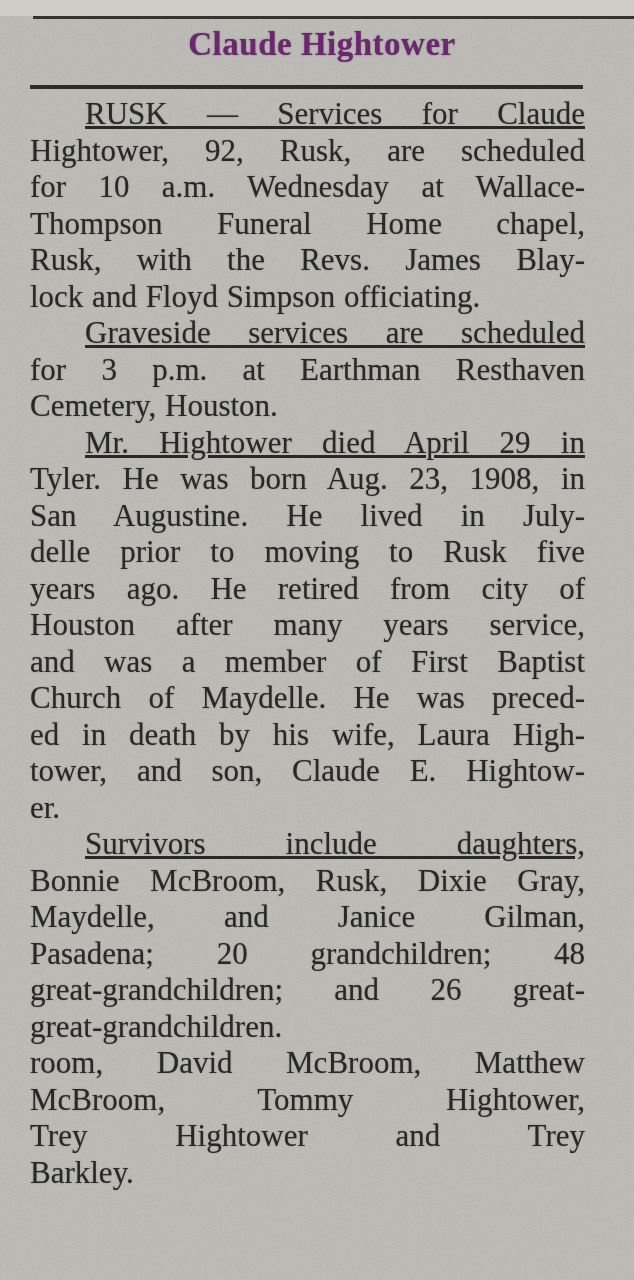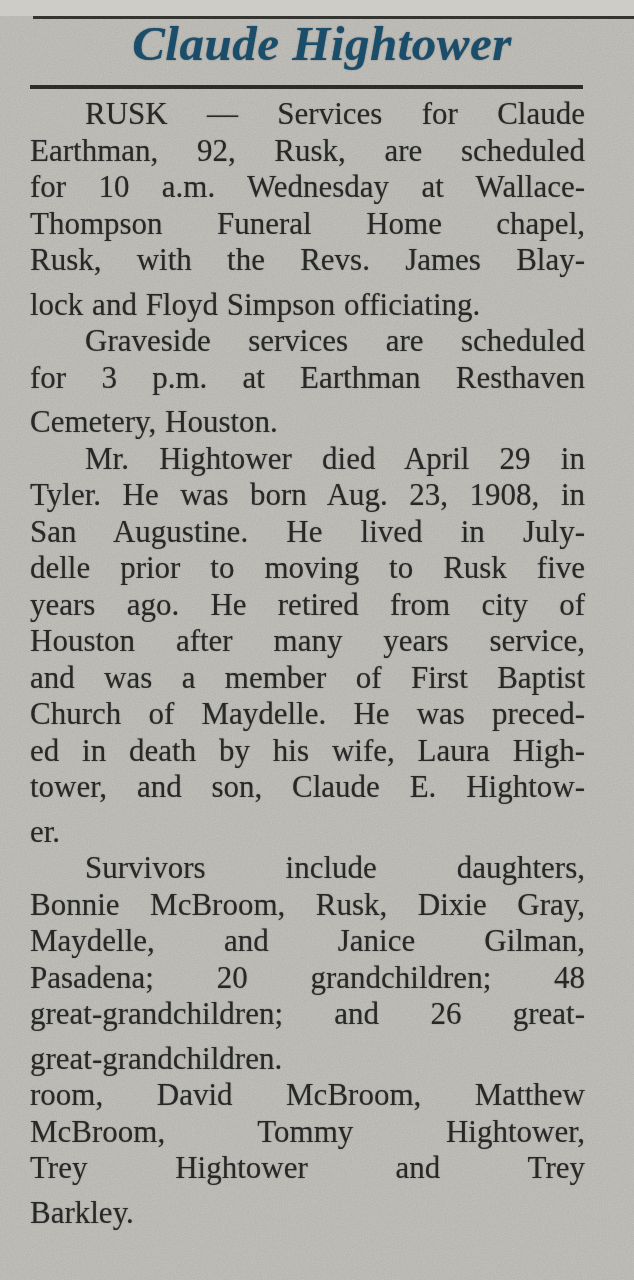--- a/index.html
+++ b/index.html
@@ -24,52 +24,51 @@
     position: absolute;
     top: 0;
     left: 33px;
     right: 0;
     height: 3px;
     background: #2b2b28;
   }
   .headline {
     margin: 16px 30px 0 40px;
     text-align: center;
-    font-size: 49px;
+    font-size: 33px;
     line-height: 56px;
     font-weight: bold;
     letter-spacing: 0.5px;
-    color: #0c4a6e;
+    color: #701a75;
     text-shadow: 0 0 1.5px rgba(25,25,25,0.55);
-    font-style: italic;
   }
   .headline-rule {
     height: 4px;
     background: #222220;
     margin: 13px 51px 7px 30px;
   }
   .article-body {
     margin: 0 49px 0 30px;
     font-size: 31px;
     line-height: 36.5px;
     text-shadow: 0 0 1.2px rgba(25,25,25,0.5);
   }
   .paragraph { margin: 0; }
   .line {
     text-align: justify;
     text-align-last: justify;
     word-spacing: 1px;
   }
   .line.first {
     text-indent: 55px;
+    text-decoration: underline;
   }
   .line.last {
     text-align: right;
     text-align-last: left;
-    margin-top: 8px;
   }
   .grain {
     position: absolute;
     top: 0;
     left: 0;
     pointer-events: none;
   }
 </style>
 </head>
 <body>
@@ -77,21 +76,21 @@
 <div class="clipping">
   <div class="top-rule"></div>
 
   <h1 class="headline">Claude Hightower</h1>
 
   <div class="headline-rule"></div>
 
   <div class="article-body">
       <div class="paragraph">
         <div class="line first">RUSK — Services for Claude</div>
-        <div class="line">Earthman, 92, Rusk, are scheduled</div>
+        <div class="line">Hightower, 92, Rusk, are scheduled</div>
         <div class="line">for 10 a.m. Wednesday at Wallace-</div>
         <div class="line">Thompson Funeral Home chapel,</div>
         <div class="line">Rusk, with the Revs. James Blay-</div>
         <div class="line last">lock and Floyd Simpson officiating.</div>
       </div>
       <div class="paragraph">
         <div class="line first">Graveside services are scheduled</div>
         <div class="line">for 3 p.m. at Earthman Resthaven</div>
         <div class="line last">Cemetery, Houston.</div>
       </div>

